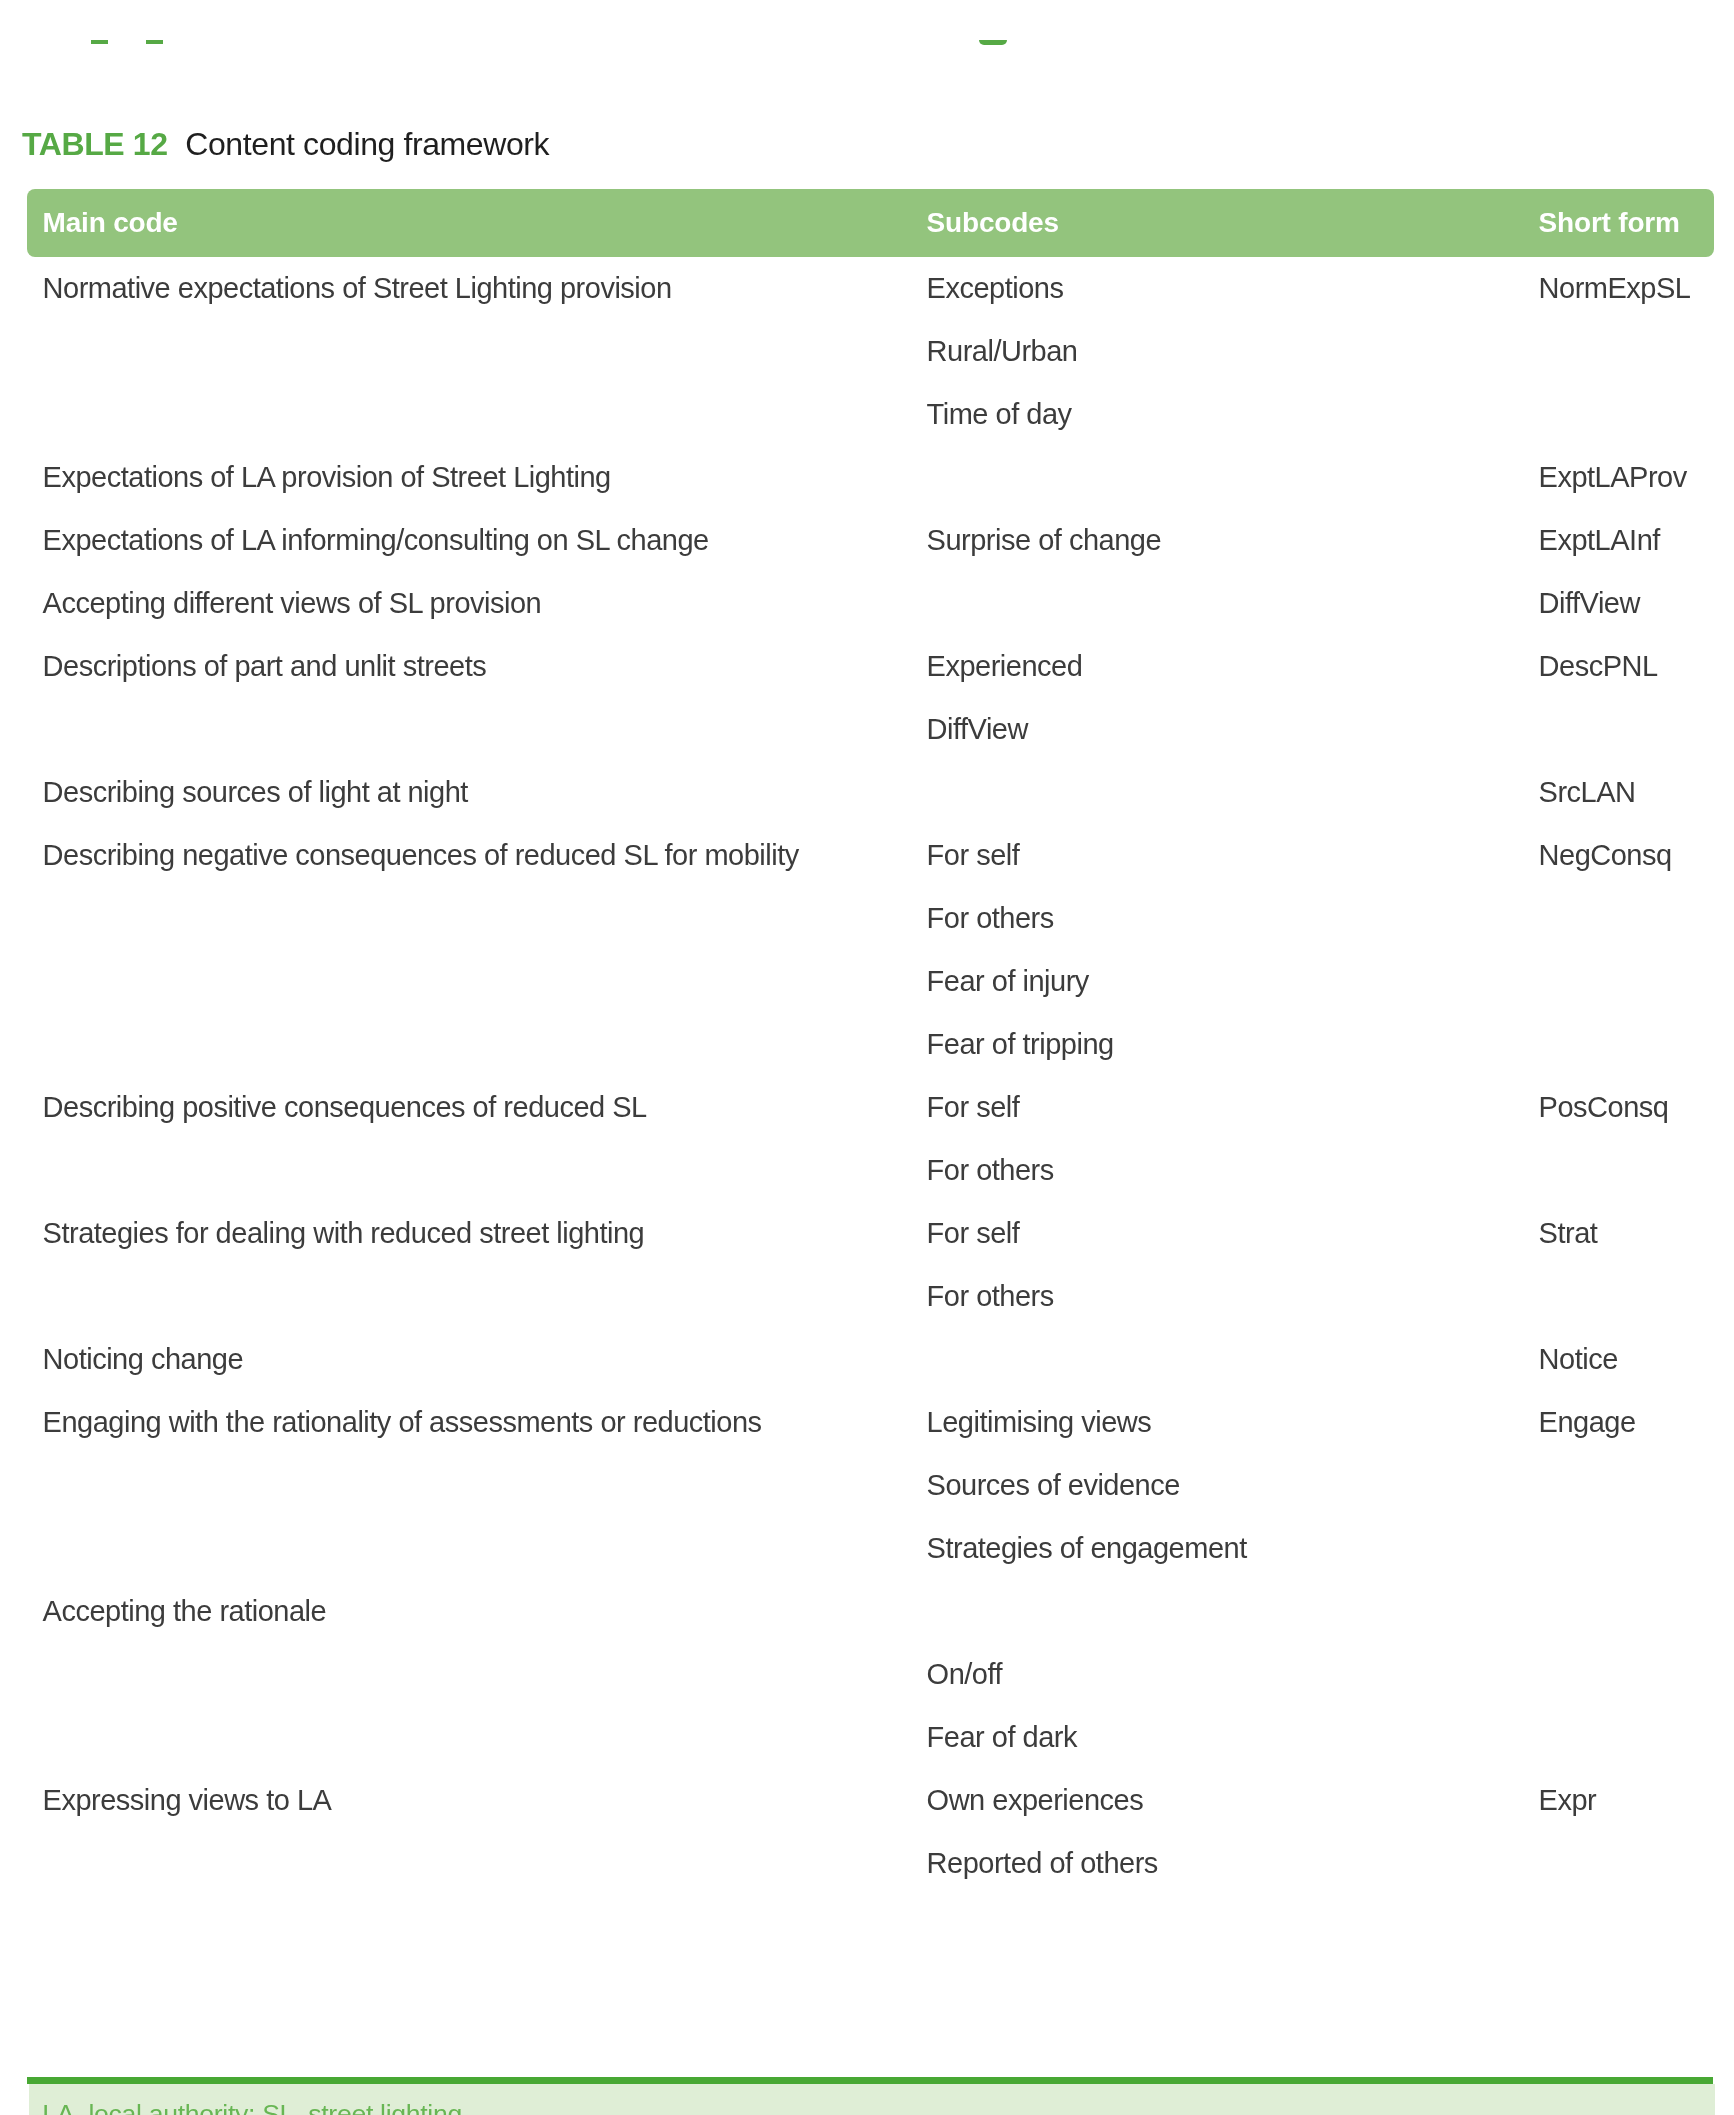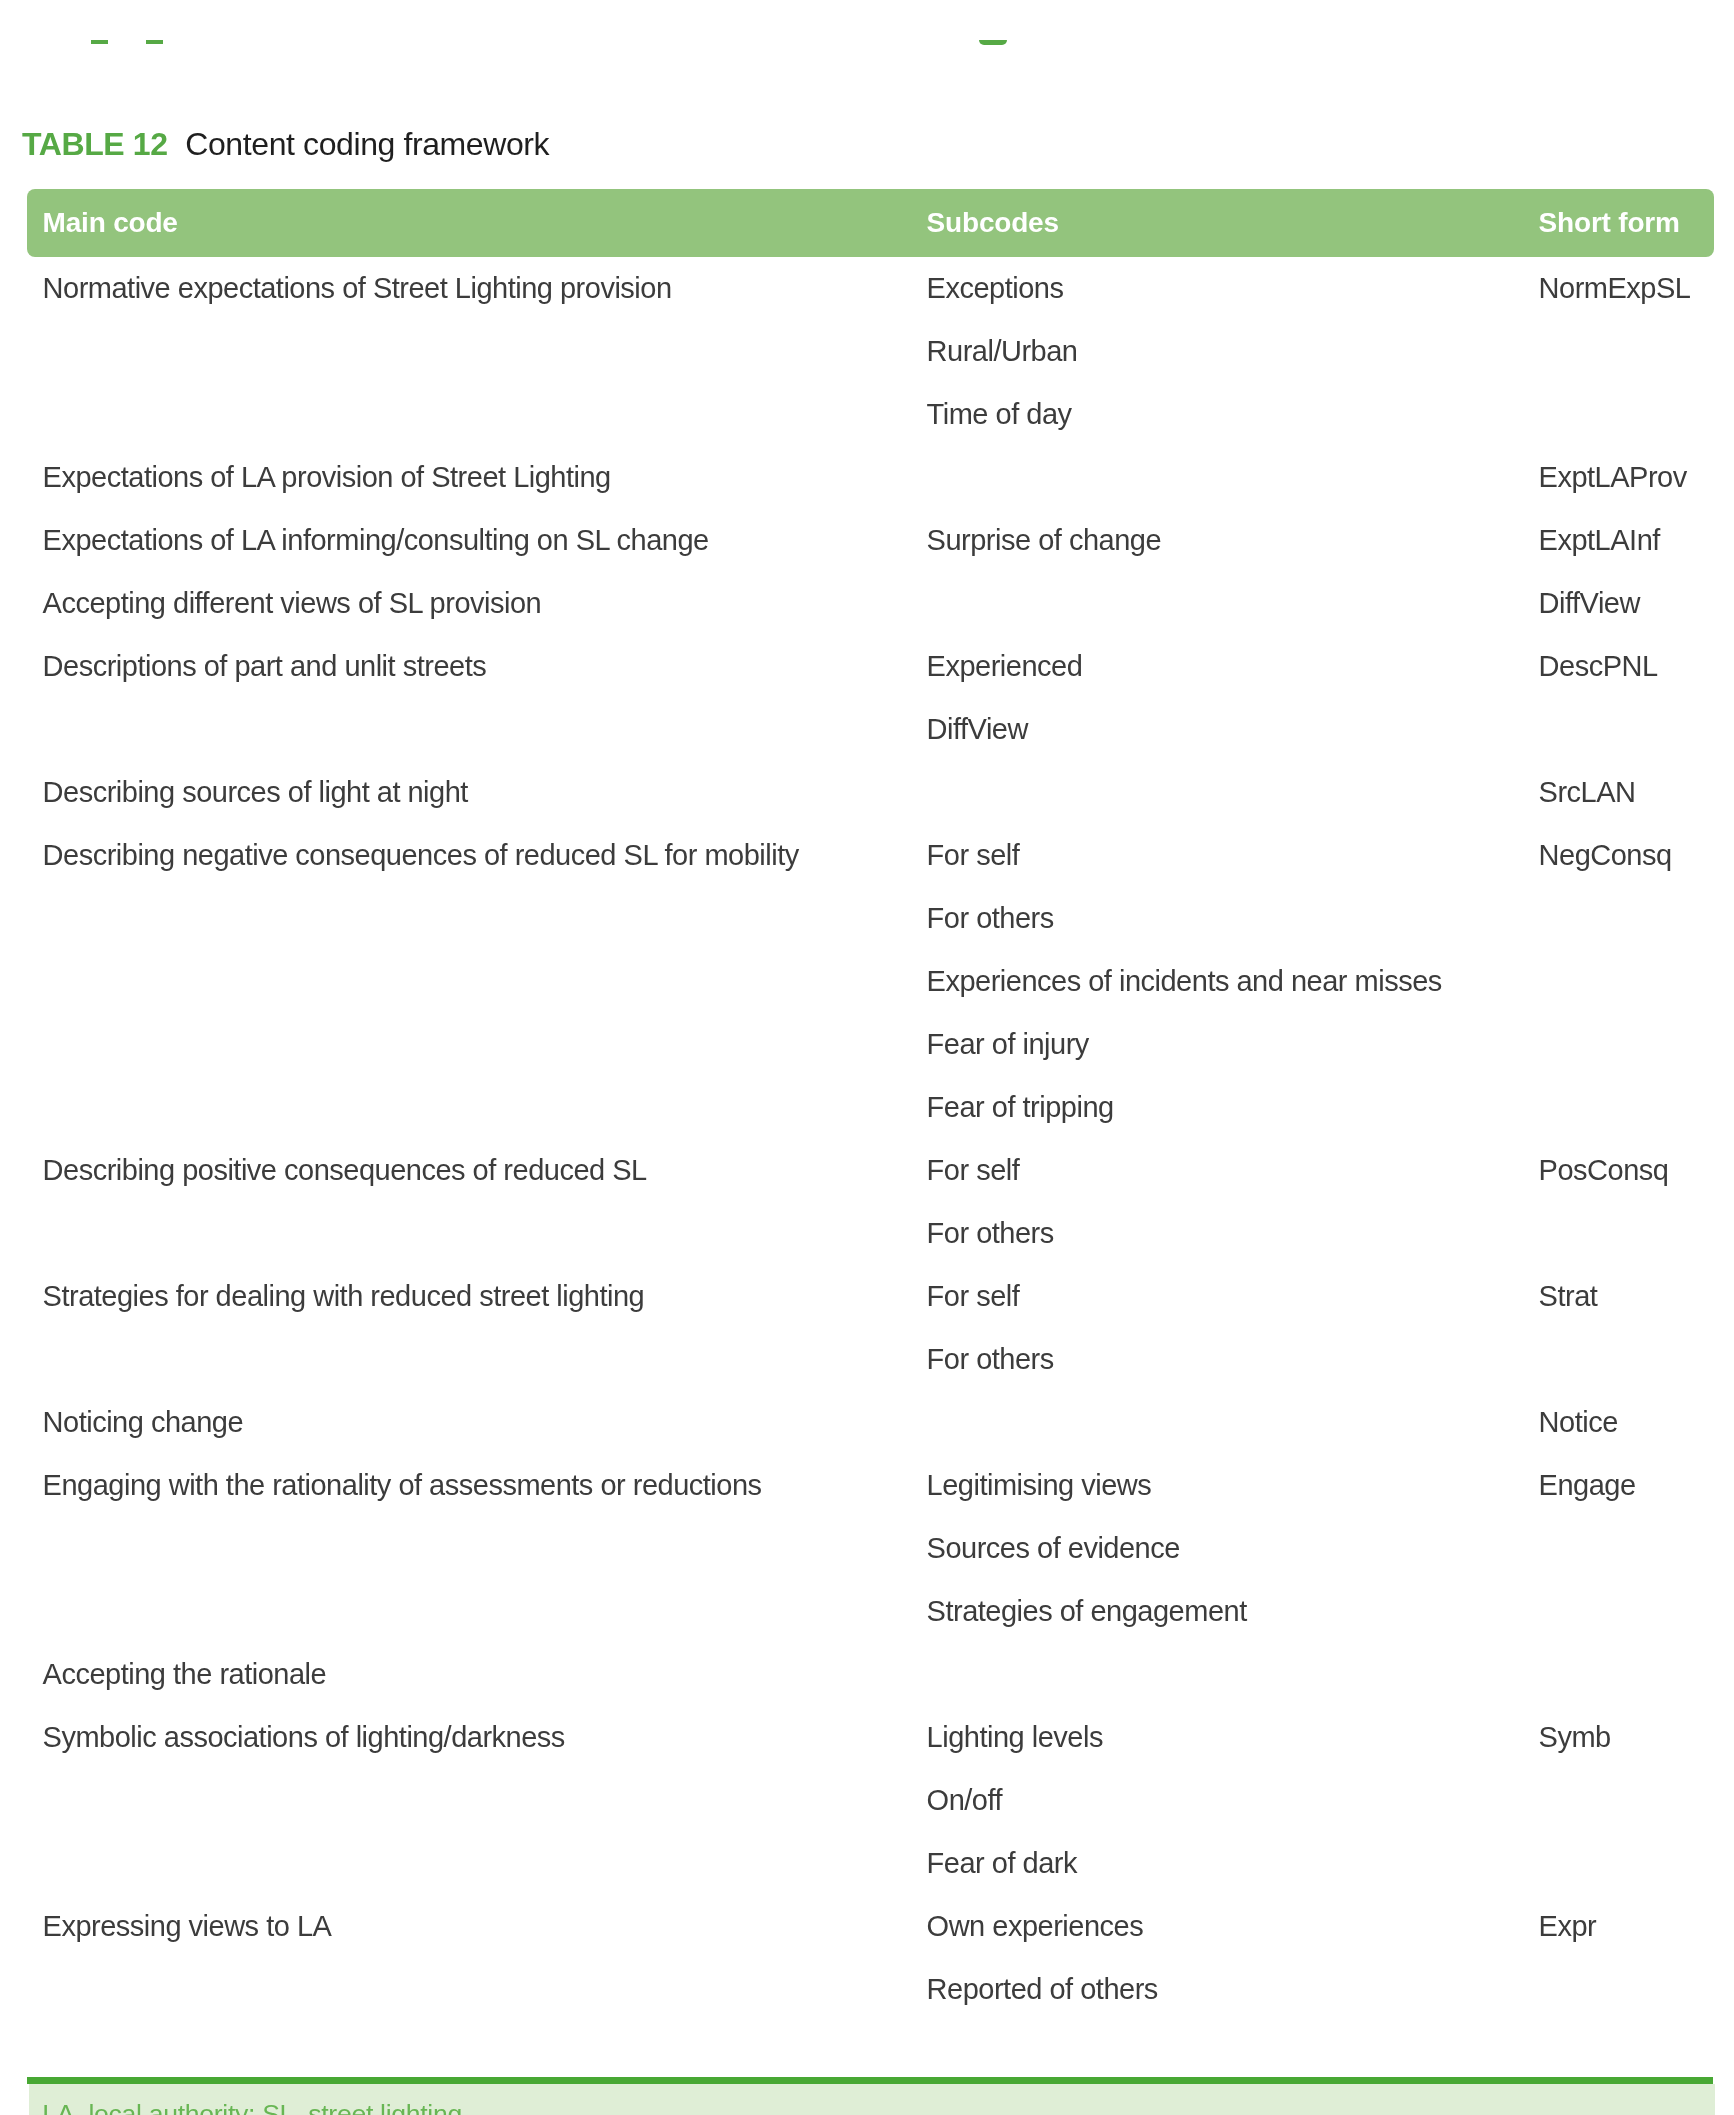--- a/index.html
+++ b/index.html
@@ -154,25 +154,20 @@
     <div class="cell c-sub">For self</div>
     <div class="cell c-short">NegConsq</div>
   </div>
 
   <div class="row">
     <div class="cell c-main"></div>
     <div class="cell c-sub">For others</div>
     <div class="cell c-short"></div>
   </div>
 
-  <div class="row">
-    <div class="cell c-main"></div>
-    <div class="cell c-sub">Experiences of incidents and near misses</div>
-    <div class="cell c-short"></div>
-  </div>
 
   <div class="row">
     <div class="cell c-main"></div>
     <div class="cell c-sub">Fear of injury</div>
     <div class="cell c-short"></div>
   </div>
 
   <div class="row">
     <div class="cell c-main"></div>
     <div class="cell c-sub">Fear of tripping</div>
@@ -226,25 +221,20 @@
     <div class="cell c-sub">Strategies of engagement</div>
     <div class="cell c-short"></div>
   </div>
 
   <div class="row">
     <div class="cell c-main">Accepting the rationale</div>
     <div class="cell c-sub"></div>
     <div class="cell c-short"></div>
   </div>
 
-  <div class="row">
-    <div class="cell c-main">Symbolic associations of lighting/darkness</div>
-    <div class="cell c-sub">Lighting levels</div>
-    <div class="cell c-short">Symb</div>
-  </div>
 
   <div class="row">
     <div class="cell c-main"></div>
     <div class="cell c-sub">On/off</div>
     <div class="cell c-short"></div>
   </div>
 
   <div class="row">
     <div class="cell c-main"></div>
     <div class="cell c-sub">Fear of dark</div>

